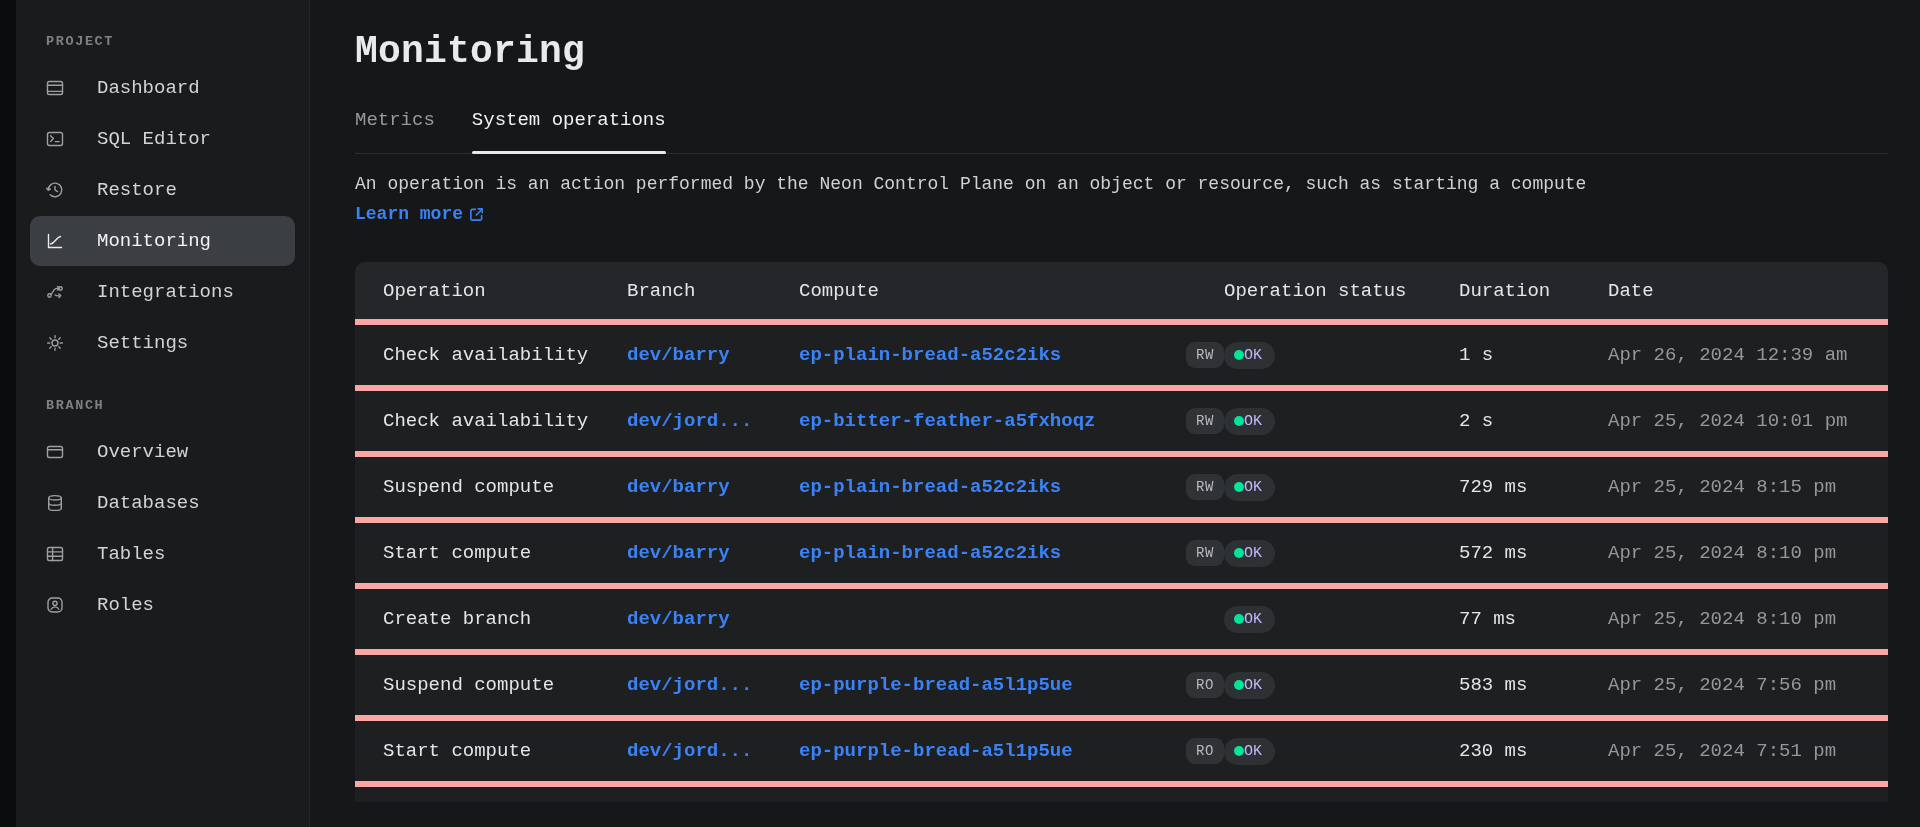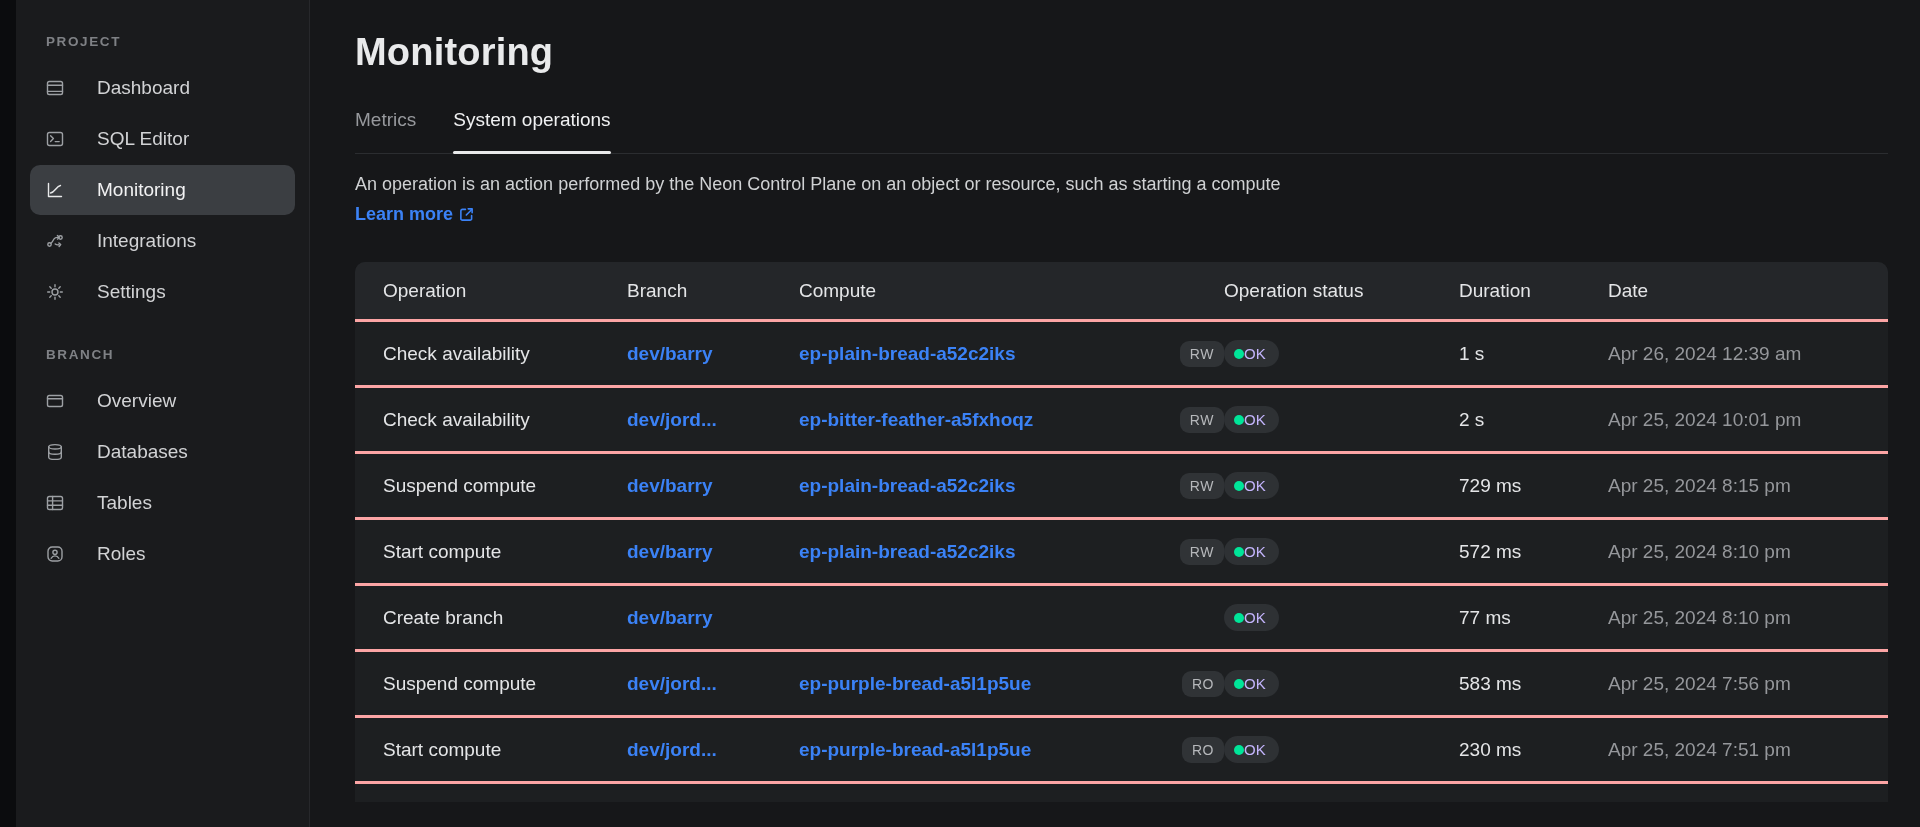--- a/index.html
+++ b/index.html
@@ -3,21 +3,21 @@
 <meta charset="utf-8">
 <style>
   * { margin:0; padding:0; box-sizing:border-box; }
   html,body { width:1920px; height:827px; overflow:hidden; }
   body {
     background:#161719;
     font-family:"Liberation Sans","DejaVu Sans",sans-serif;
     color:#e4e5e7;
     -webkit-font-smoothing:antialiased;
   }
-  .app { display:flex; width:1920px; height:827px; }
+  .app { display:flex; width:1920px; height:827px;font-family:Liberation Mono, monospace; }
 
   
   .edge-strip { width:16px; height:100%; background:#0b0c0e; flex:none; }
 
   
   .sidebar {
     width:294px; flex:none; height:100%;
     background:#1a1b1d; border-right:1px solid #27282b;
     padding-top:34px;
   }
@@ -76,21 +76,21 @@
   .thead, .trow {
     display:grid;
     grid-template-columns:244px 172px 425px 235px 149px 1fr;
     align-items:center;
     padding:0 28px;
   }
   .thead {
     height:57px; background:#242629;
     font-size:18px; font-weight:500; color:#aeb0b3;
   }
-  .trow { height:66px; border-top:3px solid #fca5a5; }
+  .trow { height:66px; border-top:6px solid #fca5a5; }
   .trow.partial { height:21px; }
   .cell { font-size:19px; color:#e4e5e7; white-space:nowrap; overflow:hidden; }
   .cell.date { color:#95979b; }
   .cell.compute { display:flex; align-items:center; gap:13px;justify-content:space-between; }
   a.blink {
     color:#3b82f6; font-weight:600; font-size:19px;
     text-decoration:none; cursor:pointer; white-space:nowrap;
   }
   a.blink:empty { display:none; }
   .access-badge {
@@ -136,20 +136,30 @@
         <span class="icon">
           <svg viewBox="0 0 20 20" fill="none" stroke="currentColor" stroke-width="1.4" stroke-linecap="round" stroke-linejoin="round">
               <rect x="2.5" y="3.5" width="15" height="13" rx="2"></rect>
               <path d="M5.6 6.8L8.4 9.6L5.6 12.4"></path>
               <line x1="10.2" y1="12.6" x2="14.2" y2="12.6"></line>
             </svg>
         </span>
         <span class="nav-label">SQL Editor</span>
       </div>
 
+      <div class="nav-item">
+        <span class="icon">
+          <svg viewBox="0 0 20 20" fill="none" stroke="currentColor" stroke-width="1.4" stroke-linecap="round" stroke-linejoin="round">
+              <path d="M3.2 10a6.8 6.8 0 1 1 2 4.8"></path>
+              <path d="M3.2 10l-1.6-1.8M3.2 10l2.1-1"></path>
+              <path d="M10 6.4V10l2.6 1.6"></path>
+            </svg>
+        </span>
+        <span class="nav-label">Restore</span>
+      </div>
 
       <div class="nav-item active">
         <span class="icon">
           <svg viewBox="0 0 20 20" fill="none" stroke="currentColor" stroke-width="1.4" stroke-linecap="round" stroke-linejoin="round">
               <path d="M3.5 3.5v13h13"></path>
               <path d="M5.5 13c4.5-.5 5.5-6.5 10-7.5"></path>
             </svg>
         </span>
         <span class="nav-label">Monitoring</span>
       </div>

